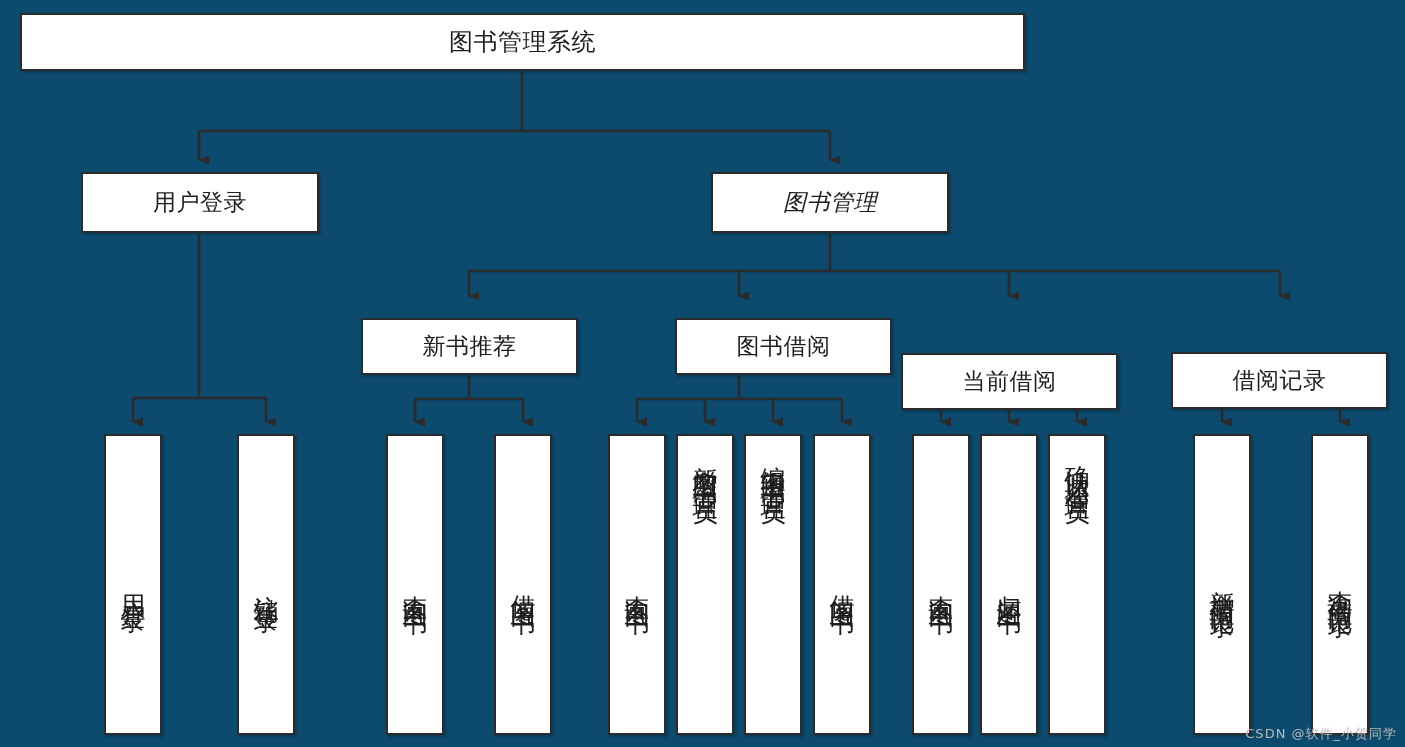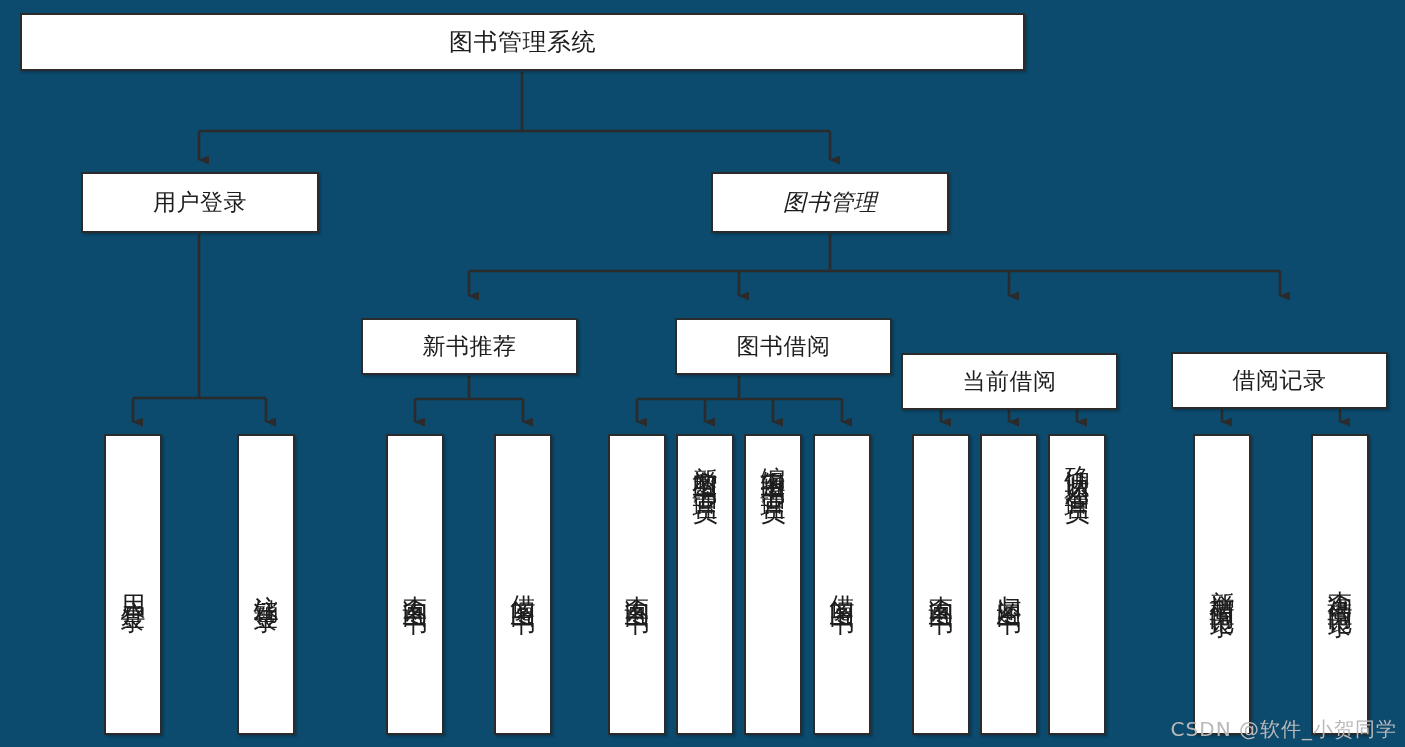--- a/index.html
+++ b/index.html
@@ -65,21 +65,21 @@
     white-space: nowrap;
   }
   .node.v.mid {
     align-items: center;
     padding-top: 0;
   }
   #watermark {
     position: absolute;
     right: 8px;
     bottom: 4px;
-    font-size: 20px;
+    font-size: 13px;
     color: #b9b9b9;
     letter-spacing: 1px;
     z-index: 3;
     white-space: nowrap;
   }
 </style>
 </head>
 <body>
 
 <div id="diagram-canvas">

